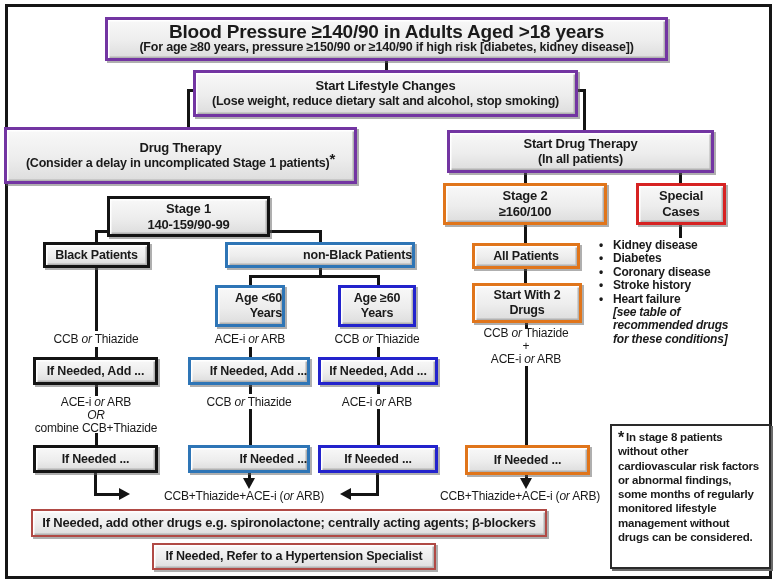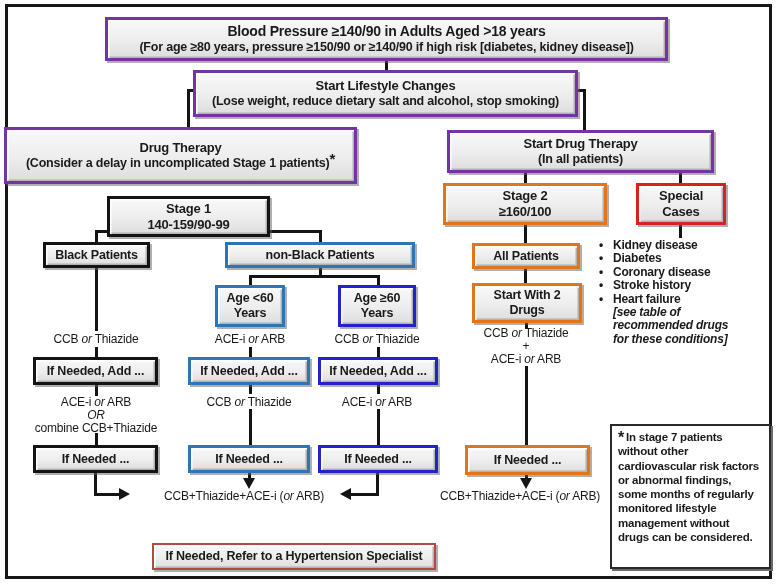--- a/index.html
+++ b/index.html
@@ -7,25 +7,25 @@
         font-family:"Liberation Sans","DejaVu Sans",sans-serif;font-weight:700;color:#1a1a1a;}
   #frame{position:absolute;left:5px;top:4px;width:767px;height:575px;border:3px solid #161616;box-sizing:border-box;}
   .nbox{position:absolute;box-sizing:border-box;display:flex;flex-direction:column;align-items:center;justify-content:center;
         text-align:center;border:3px solid #141414;
         background:linear-gradient(180deg,#f8f8f8 0%,#ededed 55%,#dddddd 100%);
         box-shadow:2px 2px 0 rgba(95,95,95,.5), inset 1.5px 1.5px 0 #ffffff, inset -1.5px -1.5px 0 #b2b2b2;
         letter-spacing:-0.2px;}
   .b-purple{border-color:var(--purple);}
   .b-orange{border-color:var(--orange);}
   .b-red{border-color:var(--red);}
-  .b-steel{border-color:var(--steel_blue);}
+  .b-steel{border-color:var(--steel_blue);align-items:flex-end;}
   .b-navy{border-color:var(--dark_blue);}
   .b-brick{border-color:var(--brick);border-width:2px;}
   .b-black{border-color:#141414;}
-  .fs14{font-size:14px;line-height:17px;}
+  .fs14{font-size:19px;line-height:17px;}
   .fs13{font-size:13px;line-height:16px;}
   .fs12{font-size:12.5px;line-height:15px;}
   .ln{position:absolute;background:#141414;}
   .ah{position:absolute;width:0;height:0;border:0 solid transparent;}
   .ah-r{border-top-width:6px;border-bottom-width:6px;border-left:11px solid #141414;}
   .ah-l{border-top-width:6px;border-bottom-width:6px;border-right:11px solid #141414;}
   .ah-d{border-left-width:6px;border-right-width:6px;border-top:11px solid #141414;}
   .ft{position:absolute;font-size:12px;font-weight:400;text-align:center;letter-spacing:-0.2px;line-height:13px;}
   .ft .row{line-height:13px;}
   .it{font-style:italic;}
@@ -166,20 +166,23 @@
   <div class="nbox b-steel" style="left:188px;top:445px;width:122px;height:28px">
     <div class="fs12">If Needed ...</div>
   </div>
   <div class="nbox b-navy" style="left:318px;top:445px;width:120px;height:28px">
     <div class="fs12">If Needed ...</div>
   </div>
   <div class="nbox b-orange" style="left:465px;top:445px;width:125px;height:30px">
     <div class="fs12">If Needed ...</div>
   </div>
 
+  <div class="nbox b-brick" style="left:31px;top:509px;width:516px;height:28px">
+    <div class="fs13">If Needed, add other drugs e.g. spironolactone; centrally acting agents; β-blockers</div>
+  </div>
   <div class="nbox b-brick" style="left:152px;top:543px;width:284px;height:27px">
     <div class="fs12">If Needed, Refer to a Hypertension Specialist</div>
   </div>
 
   <div class="ft" style="left:40px;top:333px;width:112px"><span>CCB </span><span class="it">or</span><span> Thiazide</span></div>
   <div class="ft" style="left:194px;top:333px;width:112px"><span>ACE-i </span><span class="it">or</span><span> ARB</span></div>
   <div class="ft" style="left:321px;top:333px;width:112px"><span>CCB </span><span class="it">or</span><span> Thiazide</span></div>
 
   <div class="ft" style="left:465px;top:327px;width:122px">
     <div class="row"><span>CCB </span><span class="it">or</span><span> Thiazide</span></div>
@@ -218,15 +221,15 @@
     <div class="brow">
         <span class="bdot">•</span>
         <span>Heart failure</span>
       </div>
     <div class="bital">[see table of</div>
     <div class="bital">recommended drugs</div>
     <div class="bital">for these conditions]</div>
   </div>
 
   <div class="note" style="left:610px;top:424px;width:161px;height:145px">
-    <span class="ast">*</span><span>In stage 7 patients without other cardiovascular risk factors or abnormal findings, some months of regularly monitored lifestyle management without drugs can be considered.</span>
+    <span class="ast">*</span><span>In stage 8 patients without other cardiovascular risk factors or abnormal findings, some months of regularly monitored lifestyle management without drugs can be considered.</span>
   </div>
 </div>
 
 </body></html>

